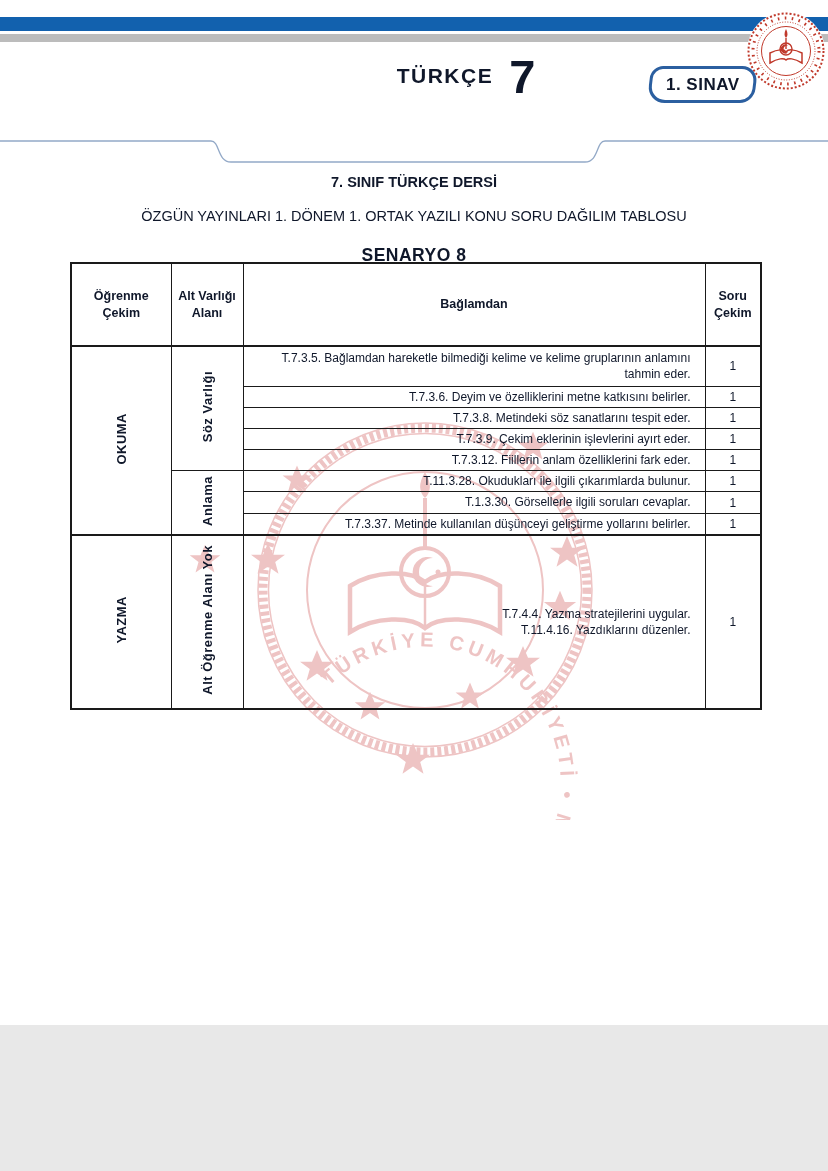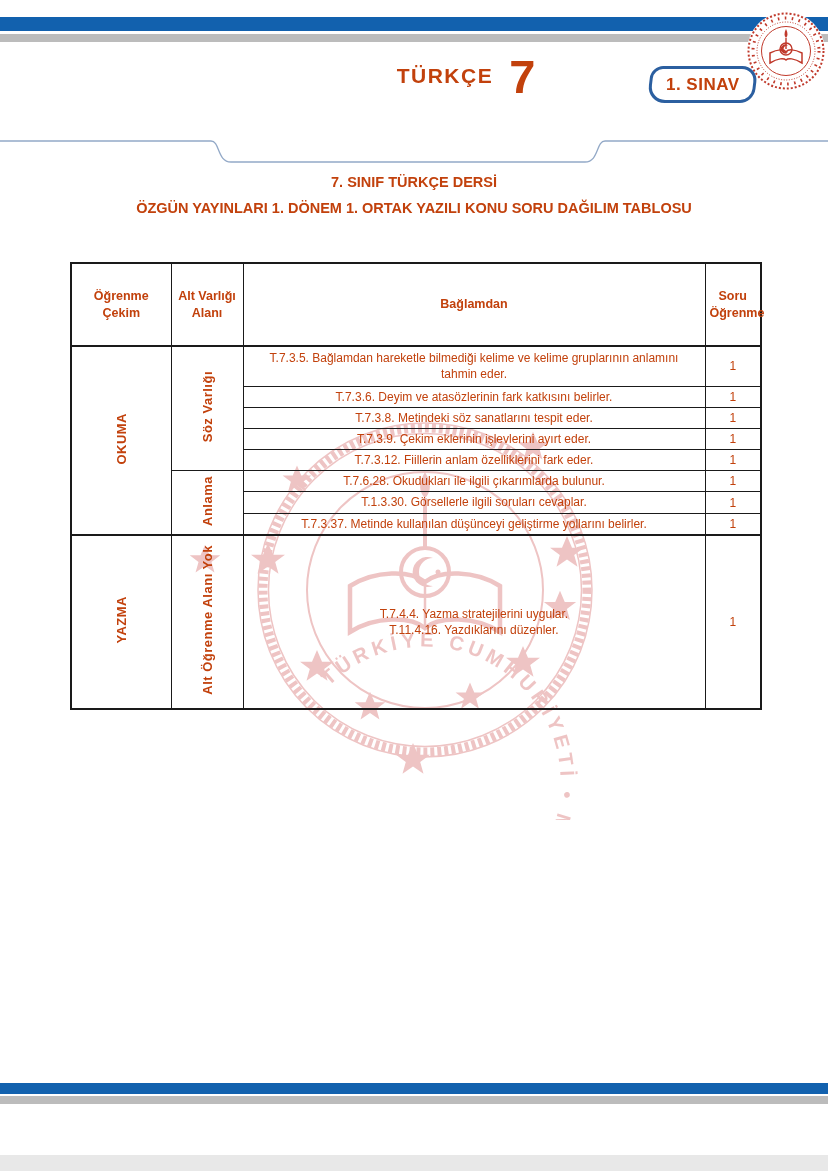--- a/index.html
+++ b/index.html
@@ -1,19 +1,19 @@
 <!DOCTYPE html>
 <html><head>
 <meta charset="utf-8">
 <style>
   html,body { margin:0; padding:0; background:#e8e8e8; }
   .page {
-    position:relative; width:828px; height:1155px; margin:0 auto;
+    position:relative; width:828px; height:1025px; margin:0 auto;
     background:#ffffff; overflow:hidden;
-    font-family:"Liberation Sans", sans-serif; color:#c2410c;
+    font-family:"Liberation Sans", sans-serif; color:#0f172a;
   }
 
   
   .bar { position:absolute; left:0; right:0; }
   .bar.blue { background:#1261ae; }
   .bar.gray { background:#bcbcbc; }
   .bar.top-blue    { top:17px;   height:14px; }
   .bar.top-gray    { top:34px;   height:8px;  }
   .bar.bottom-blue { top:1083px; height:11px; }
   .bar.bottom-gray { top:1096px; height:8px;  }
@@ -34,35 +34,35 @@
                 border-radius:12px 16px 14px 18px; transform:skewX(-7deg); z-index:6;
                 display:flex; align-items:center; justify-content:center; }
   .exam-badge span { transform:skewX(7deg); font-size:17px; font-weight:bold; letter-spacing:0.5px; }
 
   
   .tabline { position:absolute; left:0; top:134px; width:828px; height:32px; }
 
   
   .doc-titles { position:absolute; top:174px; left:0; right:0; text-align:center; }
   .doc-title-1 { font-size:14.5px; font-weight:bold;text-align:center; }
-  .doc-title-2 { font-size:14.5px; font-weight:bold; margin-top:10px; }
+  .doc-title-2 { font-size:14.5px; font-weight:normal; margin-top:18px; }
   .scenario    { font-size:17.5px; font-weight:bold; margin-top:21px; letter-spacing:0.5px; }
 
   
   .watermark { position:absolute; left:185px; top:360px; width:480px; height:460px; z-index:0; pointer-events:none; }
 
   
   table.dist { position:absolute; left:70px; top:262px; width:690px; z-index:1;
                border-collapse:collapse; table-layout:fixed; background:transparent; }
   table.dist th, table.dist td { border:1px solid #1a1a1a; background:transparent; }
   table.dist { border:2px solid #1a1a1a; }
   table.dist thead th { border-bottom:2px solid #1a1a1a; font-size:12.5px; font-weight:bold;
                         text-align:center; vertical-align:middle; padding:2px 4px; line-height:1.35; }
   tr.group-start td { border-top:2px solid #1a1a1a; }
-  td.obj { font-size:12px; text-align:center; vertical-align:middle; padding:2px 8px; line-height:1.35; }
+  td.obj { font-size:12px; text-align:right; vertical-align:middle; padding:2px 14px; line-height:1.35; }
   td.obj.multiline { white-space:pre-line; }
   td.cnt { font-size:12px; text-align:center; vertical-align:middle; }
   td.rot-cell { text-align:center; vertical-align:middle; }
   .rot { writing-mode:vertical-rl; transform:rotate(180deg); display:inline-block;
          font-weight:bold; font-size:13px; letter-spacing:0.5px; white-space:nowrap; }
   tr.hr-head { height:83px; }
   tr.rh-40  { height:40px; }
   tr.rh-19  { height:19px; }
   tr.rh-20  { height:20px; }
   tr.rh-174 { height:174px; }
@@ -100,20 +100,21 @@
     <span>1. SINAV</span>
   </div>
 
   <svg class="tabline" viewBox="0 0 828 32">
     <path d="M0,7 H211 C220,7 217,28 231,28 H585 C599,28 596,7 605,7 H828" fill="none" stroke="#93a9c7" stroke-width="1.3"></path>
   </svg>
 
   <div class="doc-titles">
     <div class="doc-title-1">7. SINIF TÜRKÇE DERSİ</div>
     <div class="doc-title-2">ÖZGÜN YAYINLARI 1. DÖNEM 1. ORTAK YAZILI KONU SORU DAĞILIM TABLOSU</div>
+    <div class="scenario">SENARYO 8</div>
   </div>
 
   <svg class="watermark" viewBox="0 0 480 460">
     <defs>
       <path id="wm-ring" d="M144,326 A136,136 0 1 1 143.2,326.8"></path>
       <path id="wm-star" d="M0,-17 L5,-5.3 17,-5.3 7.2,2.1 10.5,13.8 0,6.6 -10.5,13.8 -7.2,2.1 -17,-5.3 -5,-5.3 Z"></path>
     </defs>
     <g stroke="#eec4c4" fill="none">
       <circle cx="240" cy="230" r="162" stroke-width="9" stroke-dasharray="4 3"></circle>
       <circle cx="240" cy="230" r="167" stroke-width="1.5"></circle>
@@ -151,55 +152,55 @@
       <col style="width:100px">
         <col style="width:72px">
         <col style="width:462px">
         <col style="width:56px">
     </colgroup>
     <thead>
       <tr class="hr-head">
         <th>Öğrenme Çekim</th>
         <th>Alt Varlığı Alanı</th>
         <th>Bağlamdan</th>
-        <th>Soru Öğrenme</th>
+        <th>Soru Çekim</th>
       </tr>
     </thead>
     <tbody>
       <tr class="rh-40 group-start">
         <td rowspan="8" class="rot-cell">
           <span class="rot">OKUMA</span>
         </td>
         <td rowspan="5" class="rot-cell">
           <span class="rot">Söz Varlığı</span>
         </td>
         <td class="obj">T.7.3.5. Bağlamdan hareketle bilmediği kelime ve kelime gruplarının anlamını tahmin eder.</td>
         <td class="cnt">1</td>
       </tr>
       <tr class="rh-19">
-        <td class="obj">T.7.3.6. Deyim ve atasözlerinin fark katkısını belirler.</td>
+        <td class="obj">T.7.3.6. Deyim ve özelliklerini metne katkısını belirler.</td>
         <td class="cnt">1</td>
       </tr>
       <tr class="rh-19">
         <td class="obj">T.7.3.8. Metindeki söz sanatlarını tespit eder.</td>
         <td class="cnt">1</td>
       </tr>
       <tr class="rh-20">
         <td class="obj">T.7.3.9. Çekim eklerinin işlevlerini ayırt eder.</td>
         <td class="cnt">1</td>
       </tr>
       <tr class="rh-20">
         <td class="obj">T.7.3.12. Fiillerin anlam özelliklerini fark eder.</td>
         <td class="cnt">1</td>
       </tr>
       <tr class="rh-19">
         <td rowspan="3" class="rot-cell">
           <span class="rot">Anlama</span>
         </td>
-        <td class="obj">T.7.6.28. Okudukları ile ilgili çıkarımlarda bulunur.</td>
+        <td class="obj">T.11.3.28. Okudukları ile ilgili çıkarımlarda bulunur.</td>
         <td class="cnt">1</td>
       </tr>
       <tr class="rh-20">
         <td class="obj">T.1.3.30. Görsellerle ilgili soruları cevaplar.</td>
         <td class="cnt">1</td>
       </tr>
       <tr class="rh-20">
         <td class="obj">T.7.3.37. Metinde kullanılan düşünceyi geliştirme yollarını belirler.</td>
         <td class="cnt">1</td>
       </tr>

